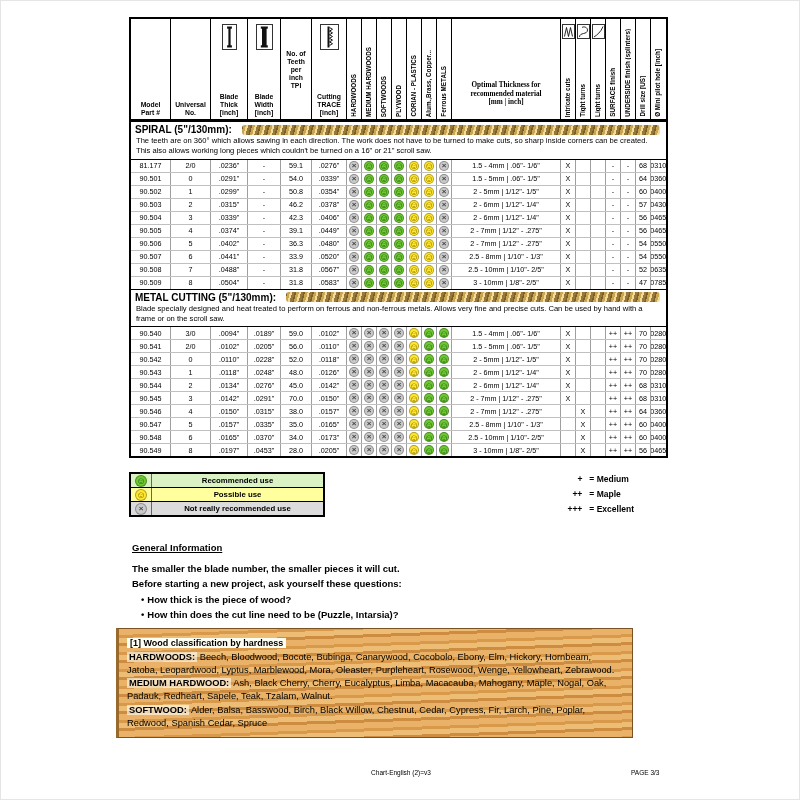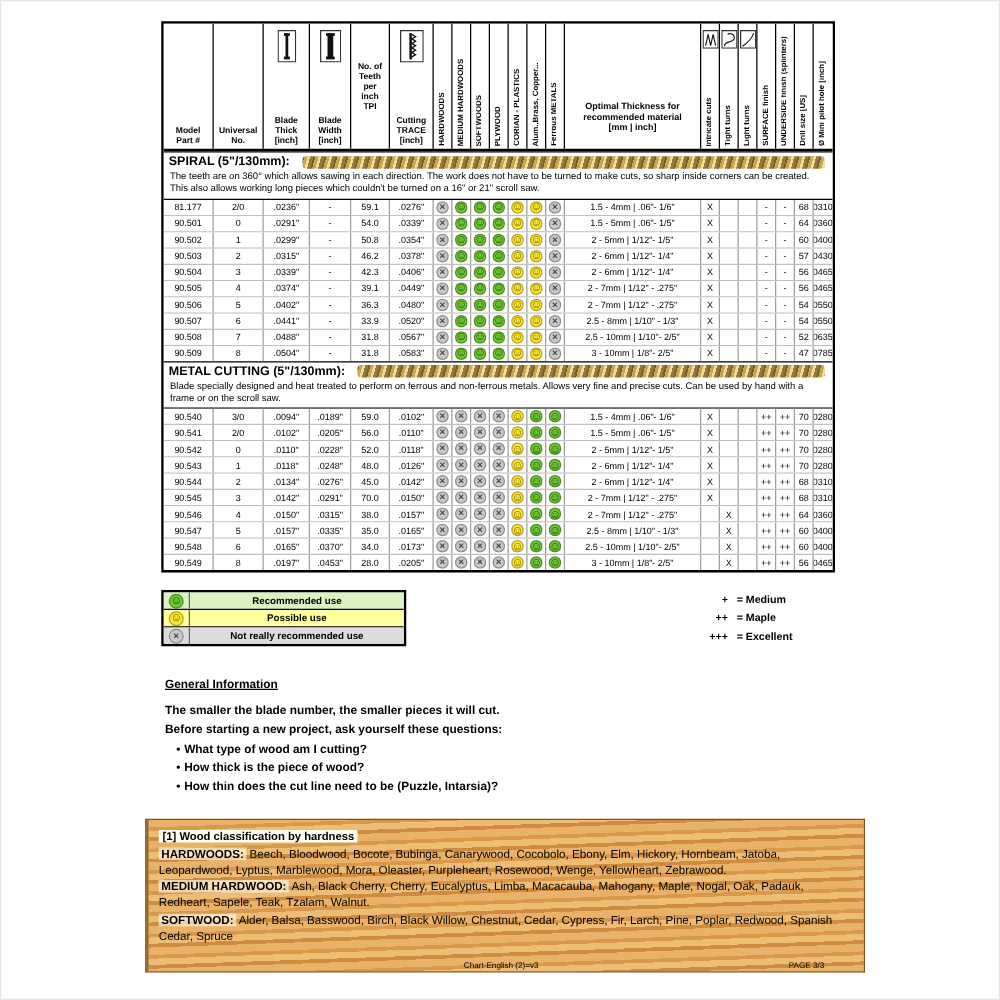--- a/index.html
+++ b/index.html
@@ -12,21 +12,21 @@
   .thead{display:flex;height:100px;border-bottom:2px solid #000;background:#fff;}
   .hcell{box-sizing:border-box;border-right:1px solid #000;display:flex;flex-direction:column;
          align-items:center;overflow:hidden;padding-top:2px;}
   .hcell:last-child{border-right:none;}
   .hlabel{white-space:pre-line;font-weight:bold;font-size:6.8px;line-height:1.2;text-align:center;padding-bottom:2px;}
   .hspacer{flex:1;}
   .hicon{margin-top:3px;line-height:0;}
   .hc-hm{justify-content:center;}
   .hc-hm .hlabel{padding-bottom:0;}
   .hc-hb{justify-content:flex-end;}
-  .hc-hb .hlabel{padding-bottom:12px;font-size:7.2px;}
+  .hc-hb .hlabel{padding-bottom:12px;font-size:7.2px;font-family:Liberation Serif, serif;}
   .vwrap{flex:1;display:flex;align-items:flex-end;justify-content:center;overflow:hidden;padding-bottom:2px;}
   .vlabel{writing-mode:vertical-rl;transform:rotate(180deg);font-size:6.3px;font-weight:bold;line-height:1;white-space:nowrap;}
 
   .section-head{border-top:1px solid #000;border-bottom:1px solid #000;padding:2px 4px 1px;background:#fff;}
   .section-title-row{display:flex;align-items:center;}
   .section-title{font-weight:bold;font-size:10px;white-space:nowrap;margin-right:8px;}
   .blade-strip{flex:1;height:10px;margin:0 2px;border-radius:3px;
      background:repeating-linear-gradient(105deg,#7c5f26 0 1.5px,#caa552 1.5px 4px,#f2dc9b 4px 6px,#96793a 6px 8.5px);}
   .section-desc{font-size:7.6px;line-height:1.3;padding:1px 1px 2px;}
 
@@ -60,22 +60,22 @@
 
   
   .general-info{margin-top:18px;margin-left:3px;}
   .gi-heading{font-weight:bold;text-decoration:underline;font-size:9.5px;margin-bottom:6px;display:inline-block;}
   .gi-line{font-weight:bold;font-size:9.5px;margin:4px 0;}
   .gi-bullets{margin-top:5px;margin-left:9px;}
   .gi-bullet{font-weight:bold;font-size:9.5px;margin:4px 0;}
   .bullet-glyph{margin-right:3px;}
 
   
-  .wood-block{box-sizing:border-box;margin-top:20px;margin-left:-13px;width:576px;border:1px solid #7a5223;
-     border-left:3px solid #9a6a2c;padding:3px 8px 21px;
+  .wood-block{box-sizing:border-box;margin-top:8px;margin-left:-13px;width:517px;border:1px solid #7a5223;
+     border-left:3px solid #9a6a2c;padding:3px 8px 7px;
      background:repeating-linear-gradient(178deg,#e9b268 0 6px,#d8994b 6px 9px,#eebd75 9px 14px,#cd8c3f 14px 17px);}
   .wood-heading{display:inline-block;background:#fdfdf2;font-weight:bold;font-size:9px;padding:0 3px;margin-bottom:3px;}
   .wood-group{font-size:9.3px;line-height:1.4;}
   .wood-group-name{font-weight:bold;background:rgba(255,255,248,0.6);padding:0 2px;}
   .wood-group-text{font-weight:normal;}
 
   
   .footer-center{position:absolute;top:768px;left:0;width:800px;text-align:center;font-size:6.5px;}
   .footer-right{position:absolute;top:768px;left:630px;font-size:6.5px;}
 </style>
@@ -1026,21 +1026,20 @@
         </div>
     </div>
 
     <div class="general-info">
       <div class="gi-heading">General Information</div>
       <div>
           <div class="gi-line">The smaller the blade number, the smaller pieces it will cut.</div>
           <div class="gi-line">Before starting a new project, ask yourself these questions:</div>
         </div>
       <div class="gi-bullets">
-          <div class="gi-bullet"><span class="bullet-glyph">•</span><span>What type of wood am I cutting?</span></div>
           <div class="gi-bullet"><span class="bullet-glyph">•</span><span>How thick is the piece of wood?</span></div>
           <div class="gi-bullet"><span class="bullet-glyph">•</span><span>How thin does the cut line need to be (Puzzle, Intarsia)?</span></div>
         </div>
     </div>
 
     <div class="wood-block">
       <div class="wood-heading">[1] Wood classification by hardness</div>
       <div>
           <div class="wood-group"><span class="wood-group-name">HARDWOODS:</span><span class="wood-group-text"> Beech, Bloodwood, Bocote, Bubinga, Canarywood, Cocobolo, Ebony, Elm, Hickory, Hornbeam, Jatoba, Leopardwood, Lyptus, Marblewood, Mora, Oleaster, Purpleheart, Rosewood, Wenge, Yellowheart, Zebrawood.</span></div>
           <div class="wood-group"><span class="wood-group-name">MEDIUM HARDWOOD:</span><span class="wood-group-text"> Ash, Black Cherry, Cherry, Eucalyptus, Limba, Macacauba, Mahogany, Maple, Nogal, Oak, Padauk, Redheart, Sapele, Teak, Tzalam, Walnut.</span></div>

